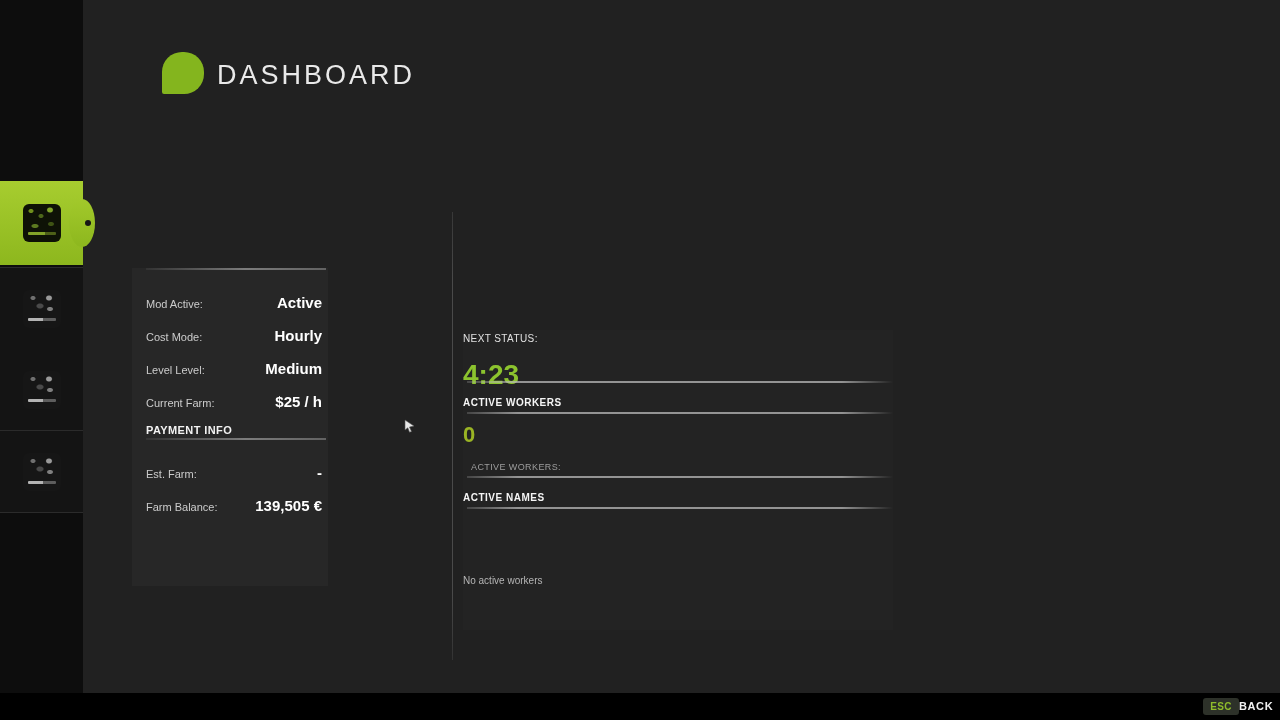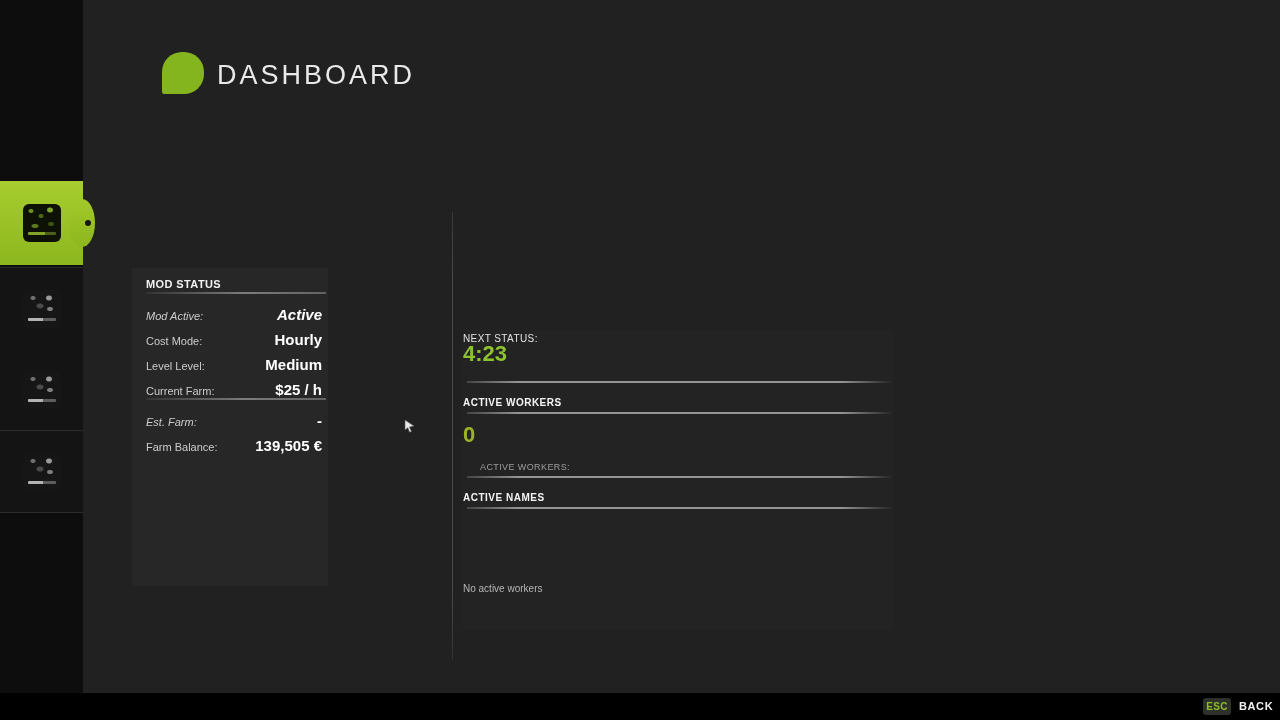--- a/index.html
+++ b/index.html
@@ -77,64 +77,64 @@
   }
   .section-title{
     font-size:11px;font-weight:bold;color:#f2f2f2;letter-spacing:.4px;
     padding:10px 0 2px 14px;
   }
   .section-underline{
     height:2px;margin-left:14px;margin-right:2px;
     background:linear-gradient(90deg,rgba(190,190,190,.08),rgba(195,195,195,.55) 55%,rgba(170,170,170,.45));
   }
   .kv{display:flex;justify-content:space-between;align-items:baseline;
-      padding:0 6px 0 14px;margin-top:8px;}
+      padding:0 6px 0 14px;margin-top:16px;}
   .kv .k{font-size:11px;color:#cccccc;}
   .kv .v{font-size:15px;font-weight:bold;color:#ffffff;}
   .v-green{color:#3ecb4f;}
   .v-yellow{color:#d6dd35;}
-  .gap-top{margin-top:12px;font-style:italic;}
+  .gap-top{margin-top:24px;}
 
   .cursor-icon{position:absolute;left:404px;top:419px;z-index:5;}
 
   
   .v-divider{
     position:absolute;left:452px;top:212px;width:1px;height:448px;
     background:linear-gradient(180deg,rgba(90,90,90,.4),#4a4a4a 15%,#4a4a4a 85%,rgba(90,90,90,.3));
   }
 
   
   .right-panel{position:absolute;left:463px;top:330px;width:430px;background:rgba(255,255,255,0.012);}
   .rp-small-label{font-size:10px;color:#e2e2e2;letter-spacing:.4px;}
-  .rp-big-green{font-size:22px;font-weight:bold;color:#8cc32e;line-height:1.0;margin-top:0;}
+  .rp-big-green{font-size:28px;font-weight:bold;color:#8cc32e;line-height:1.0;margin-top:18px;}
   .rp-zero{font-size:22px;font-weight:bold;color:#9ab424;}
   .rp-header{font-size:10px;font-weight:bold;color:#f5f5f5;letter-spacing:.5px;}
   .rp-dim-label{font-size:9px;color:#9d9d9d;letter-spacing:.4px;}
   .hr{
     height:2px;
     background:linear-gradient(90deg,rgba(170,170,170,.25),rgba(185,185,185,.75) 12%,rgba(185,185,185,.75) 88%,rgba(185,185,185,0));
   }
   .empty-msg{font-size:10px;color:#b5b5b5;}
 
   
   .rp-next-label{position:absolute;left:0;top:3px;}
   .rp-next-value{position:absolute;left:0;top:13px;}
   .rp-line1{position:absolute;left:4px;top:51px;width:426px;}
   .rp-aw-header{position:absolute;left:0;top:67px;}
   .rp-line2{position:absolute;left:4px;top:82px;width:426px;}
   .rp-count{position:absolute;left:0;top:92px;}
-  .rp-aw-sub{position:absolute;left:17px;top:132px;}
+  .rp-aw-sub{position:absolute;left:8px;top:132px;}
   .rp-line3{position:absolute;left:4px;top:146px;width:426px;}
   .rp-wn-header{position:absolute;left:0;top:162px;}
   .rp-line4{position:absolute;left:4px;top:177px;width:426px;}
-  .rp-empty{position:absolute;left:0;top:253px;}
+  .rp-empty{position:absolute;left:0;top:245px;}
 
   
   .esc-key{
-    position:absolute;left:1203px;top:698px;width:28px;height:17px;
+    position:absolute;left:1203px;top:698px;width:36px;height:17px;
     background:#2d3129;border-radius:3px;
     display:flex;align-items:center;justify-content:center;
     font-size:10px;font-weight:bold;color:#8fbb2b;letter-spacing:.3px;
   }
   .back-label{
     position:absolute;left:1239px;top:700px;
     font-size:11px;font-weight:bold;color:#f0f0f0;letter-spacing:.6px;
   }
 </style>
 </head>
@@ -156,40 +156,40 @@
   </div>
   <div class="tab tab-inactive tab4">
     <div class="mod-icon mod-icon-gray"></div>
   </div>
 </div>
 
 <div class="logo"></div>
 <div class="page-title">DASHBOARD</div>
 
 <div class="left-panel">
-  <div class="section-title">MOD STATUS</div>
   <div class="section-underline"></div>
 
   <div class="kv gap-top">
     <span class="k">Mod Active:</span>
     <span class="v v-green">Active</span>
   </div>
   <div class="kv">
     <span class="k">Cost Mode:</span>
     <span class="v">Hourly</span>
   </div>
   <div class="kv">
     <span class="k">Level Level:</span>
     <span class="v">Medium</span>
   </div>
   <div class="kv">
     <span class="k">Current Farm:</span>
     <span class="v v-yellow">$25 / h</span>
   </div>
 
+  <div class="section-title" style="padding-top:14px;">PAYMENT INFO</div>
   <div class="section-underline"></div>
 
   <div class="kv gap-top">
     <span class="k">Est. Farm:</span>
     <span class="v v-yellow">-</span>
   </div>
   <div class="kv">
     <span class="k">Farm Balance:</span>
     <span class="v">139,505 €</span>
   </div>

